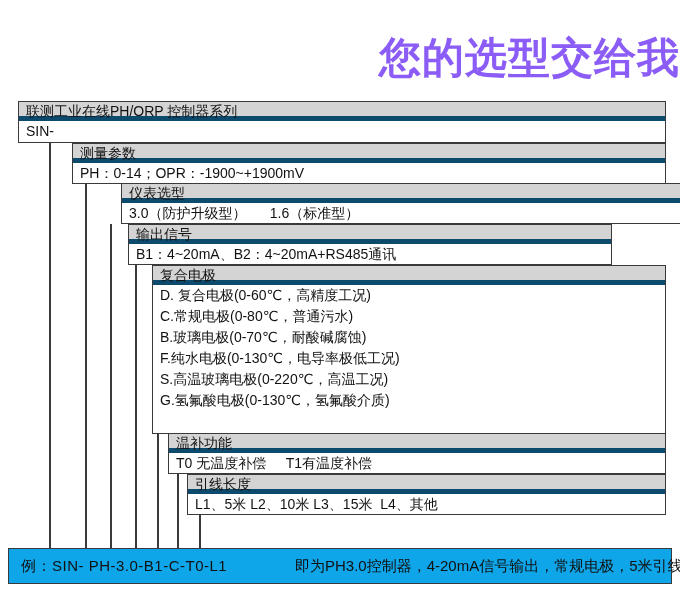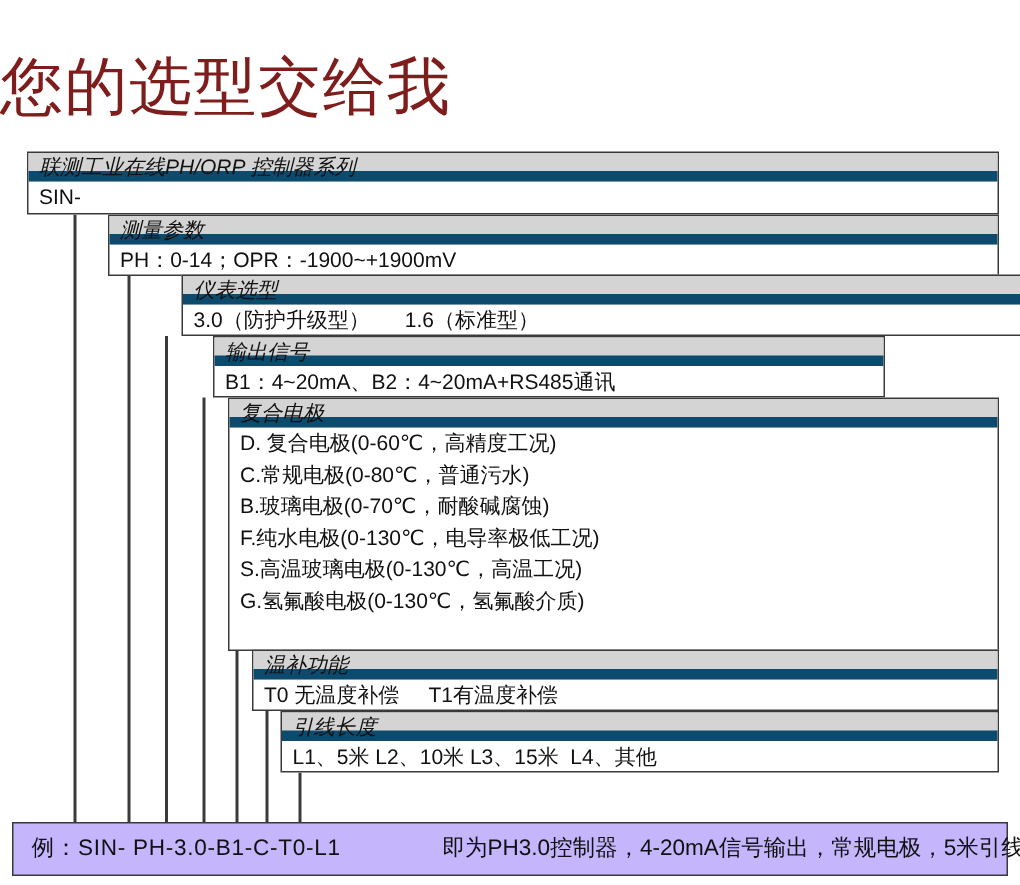--- a/index.html
+++ b/index.html
@@ -3,57 +3,57 @@
 <meta charset="utf-8">
 <style>
   html,body { margin:0; padding:0; background:#ffffff; }
   #canvas {
     position:relative; width:680px; height:590px; background:#ffffff;
     font-family:"Liberation Sans","DejaVu Sans",sans-serif;
     color:#111; overflow:hidden;
   }
   .title {
     position:absolute; top:30px; left:0; width:100%;
-    text-align:left; font-size:42px; font-weight:normal; color:#7f1d1d;
+    text-align:right; font-size:42px; font-weight:bold; color:#8b5cf6;
     letter-spacing:1px; line-height:56px;
   }
   .box {
     position:absolute; background:#ffffff;
     border:1.5px solid #3a3a3a; box-sizing:border-box;
   }
   .hdr {
-    background:#d4d4d4; border-bottom:7px solid #0c4a6e;
+    background:#d4d4d4; border-bottom:5px solid #0c4a6e;
     height:19px; line-height:19px; padding-left:7px;
-    font-size:14px; white-space:pre; box-sizing:border-box;font-style:italic;
+    font-size:14px; white-space:pre; box-sizing:border-box;
   }
   .row {
     height:20px; line-height:20px; padding-left:7px;
     font-size:14px; white-space:pre; box-sizing:border-box;
   }
   .b5row { height:21px; line-height:21px; }
   .vline {
     position:absolute; width:2px; background:#3a3a3a;
   }
   .examplebar {
     position:absolute; left:8px; top:548px; width:664px; height:36px;
-    background:#c4b5fd; border:1.5px solid #3a3a3a; box-sizing:border-box;
+    background:#0ea5e9; border:1.5px solid #3a3a3a; box-sizing:border-box;
   }
   .ex-label {
     position:absolute; left:12px; top:0; height:33px; line-height:33px;
     font-size:15px; white-space:pre; letter-spacing:0.5px;
   }
   .ex-desc {
     position:absolute; left:286px; top:0; height:33px; line-height:33px;
     font-size:15px; white-space:pre;
   }
   
   #box-series    { left:18px;  top:101px; width:648px; height:42px; }
   #box-param     { left:72px;  top:143px; width:594px; height:41px; }
   #box-model     { left:103px; top:183px; width:563px; height:41px;margin-left:18px; }
-  #box-output    { left:128px; top:224px; width:448px; height:41px;margin-left:14px; }
+  #box-output    { left:128px; top:224px; width:484px; height:41px; }
   #box-electrode { left:152px; top:265px; width:514px; height:169px; }
   #box-temp      { left:168px; top:433px; width:498px; height:41px; }
   #box-cable     { left:187px; top:474px; width:479px; height:41px; }
   
   #line-sin   { left:49px;  top:143px; height:405px; }
   #line-ph    { left:85px;  top:183px; height:365px; }
   #line-30    { left:110px; top:224px; height:324px; }
   #line-b1    { left:135px; top:265px; height:283px; }
   #line-c     { left:157px; top:433px; height:115px; }
   #line-t0    { left:177px; top:474px; height:74px;  }
@@ -93,21 +93,21 @@
     <div class="hdr">输出信号</div>
     <div class="row">B1：4~20mA、B2：4~20mA+RS485通讯</div>
   </div>
 
   <div class="box" id="box-electrode">
     <div class="hdr">复合电极</div>
     <div class="row b5row">D. 复合电极(0-60℃，高精度工况)</div>
     <div class="row b5row">C.常规电极(0-80℃，普通污水)</div>
     <div class="row b5row">B.玻璃电极(0-70℃，耐酸碱腐蚀)</div>
     <div class="row b5row">F.纯水电极(0-130℃，电导率极低工况)</div>
-    <div class="row b5row">S.高温玻璃电极(0-130℃，高温工况)</div>
+    <div class="row b5row">S.高温玻璃电极(0-220℃，高温工况)</div>
     <div class="row b5row">G.氢氟酸电极(0-130℃，氢氟酸介质)</div>
   </div>
 
   <div class="box" id="box-temp">
     <div class="hdr">温补功能</div>
     <div class="row">T0 无温度补偿     T1有温度补偿</div>
   </div>
 
   <div class="box" id="box-cable">
     <div class="hdr">引线长度</div>

